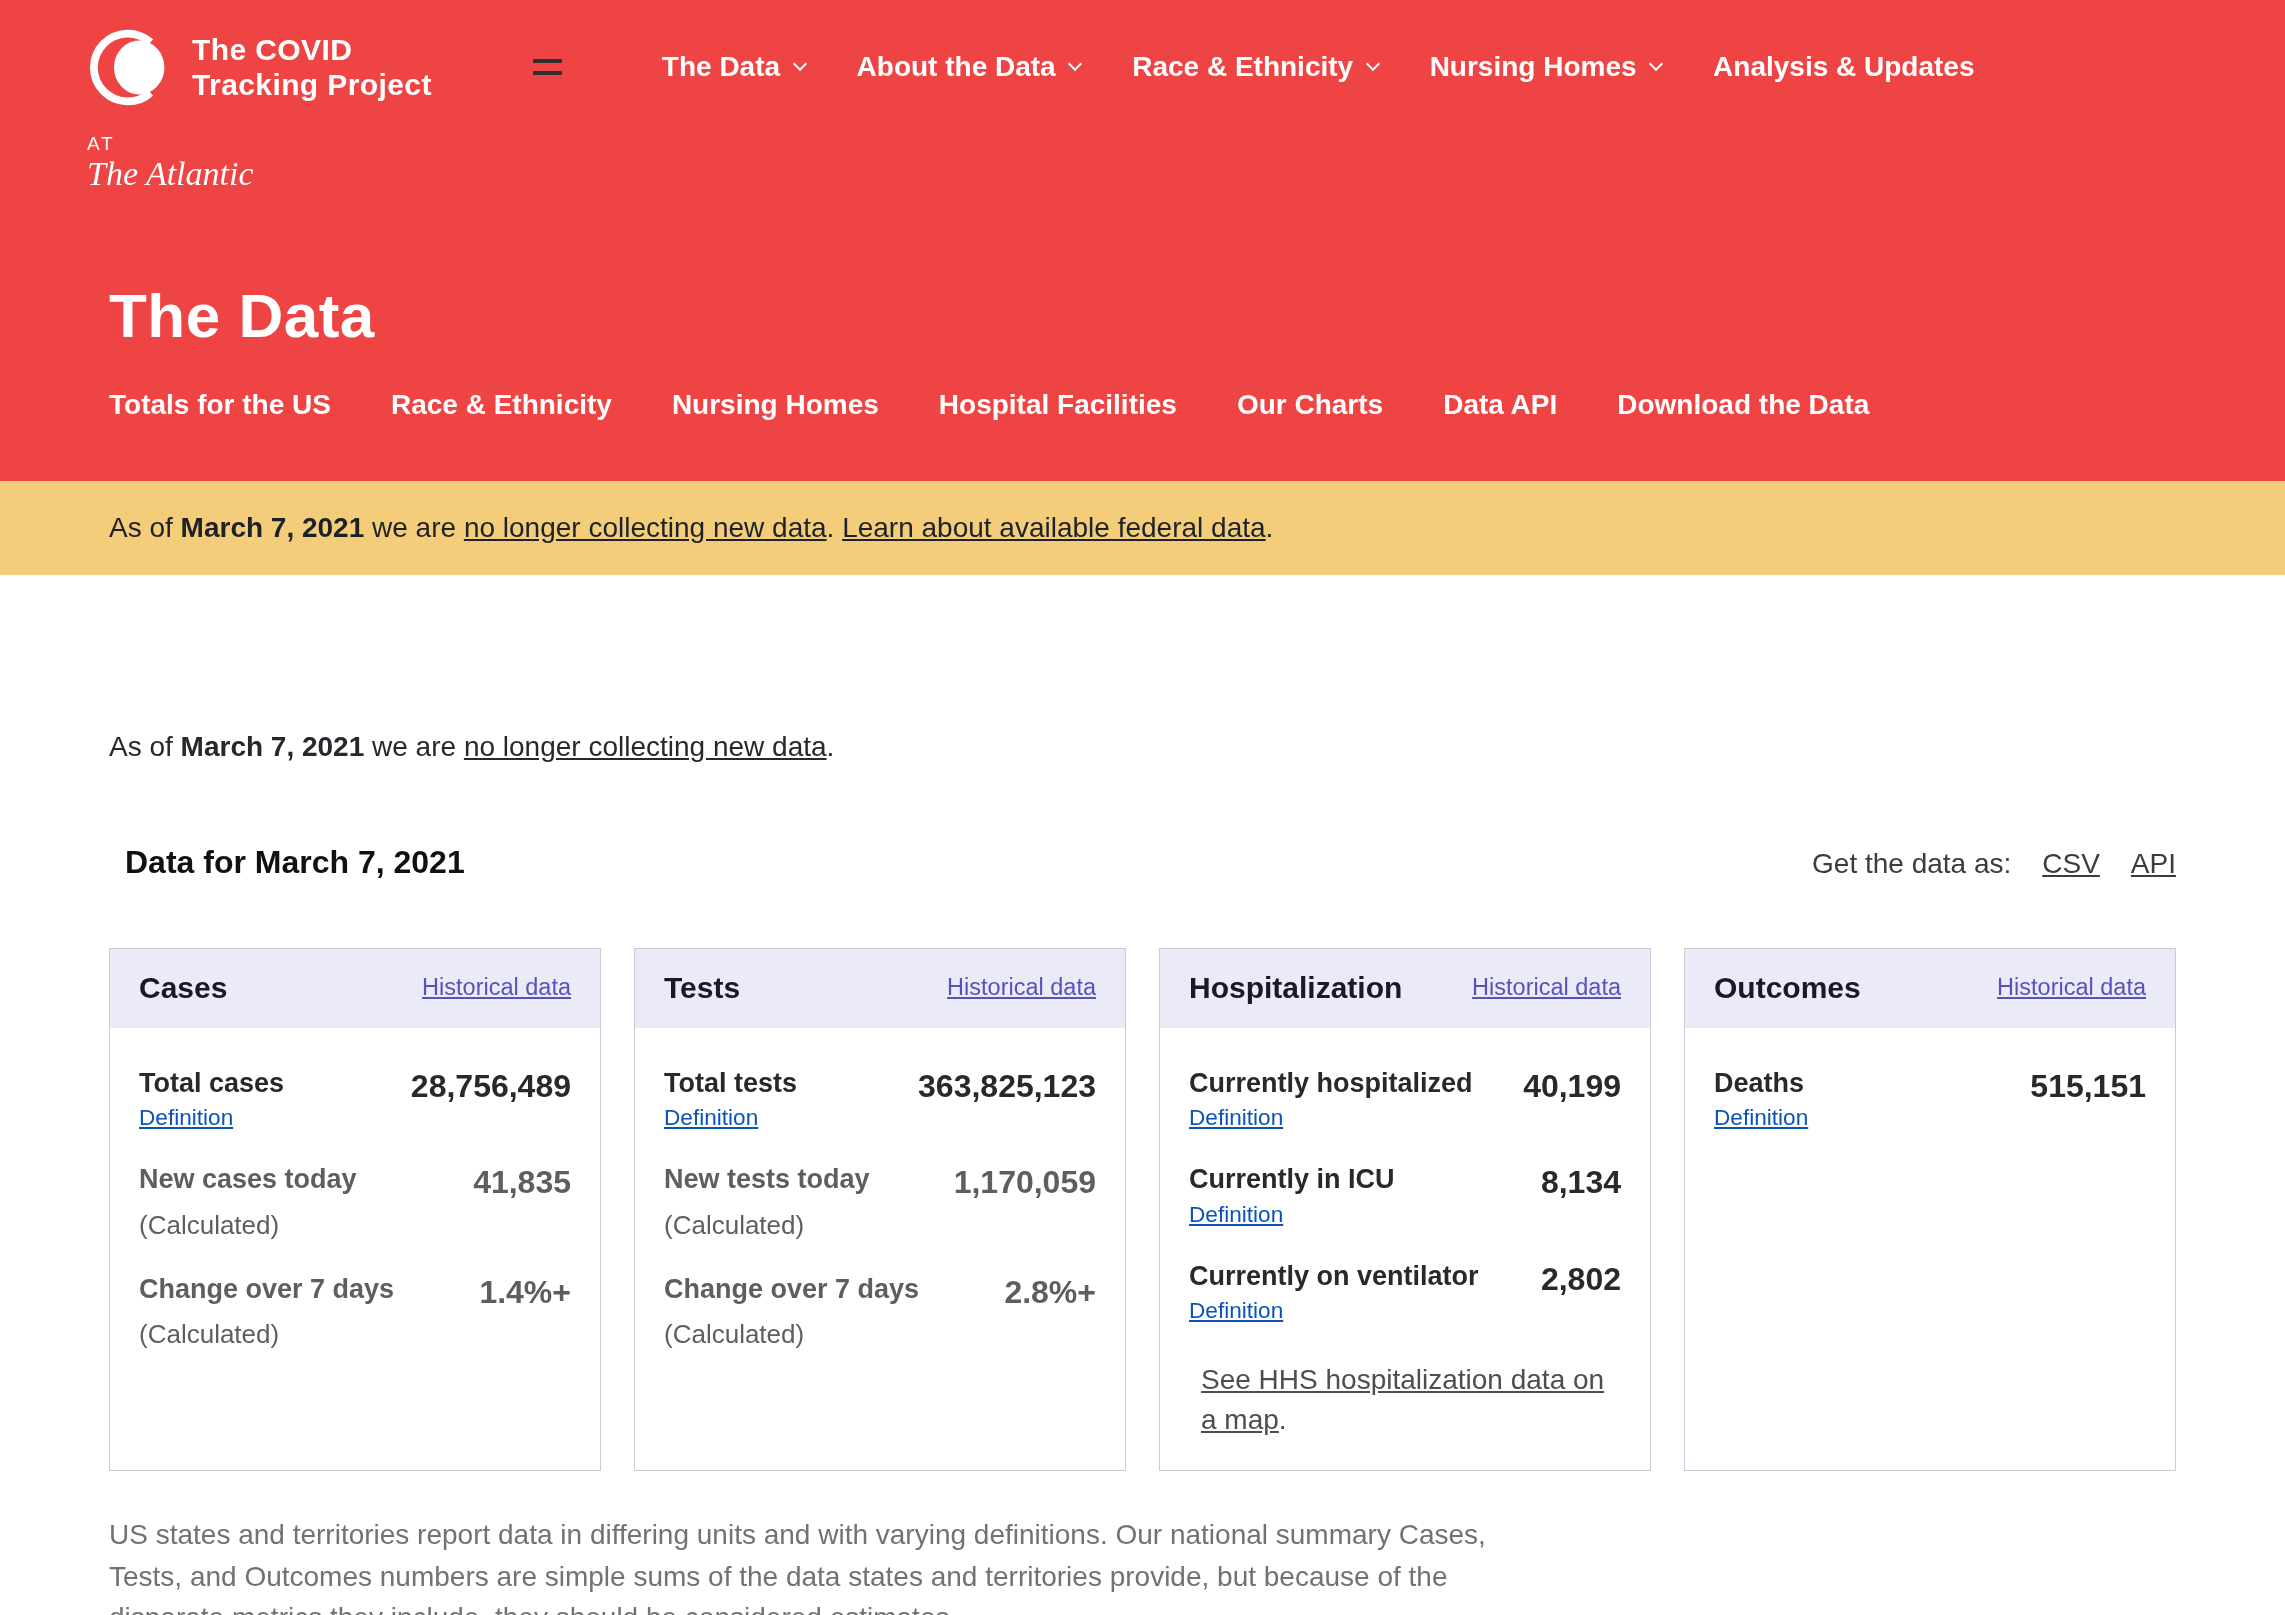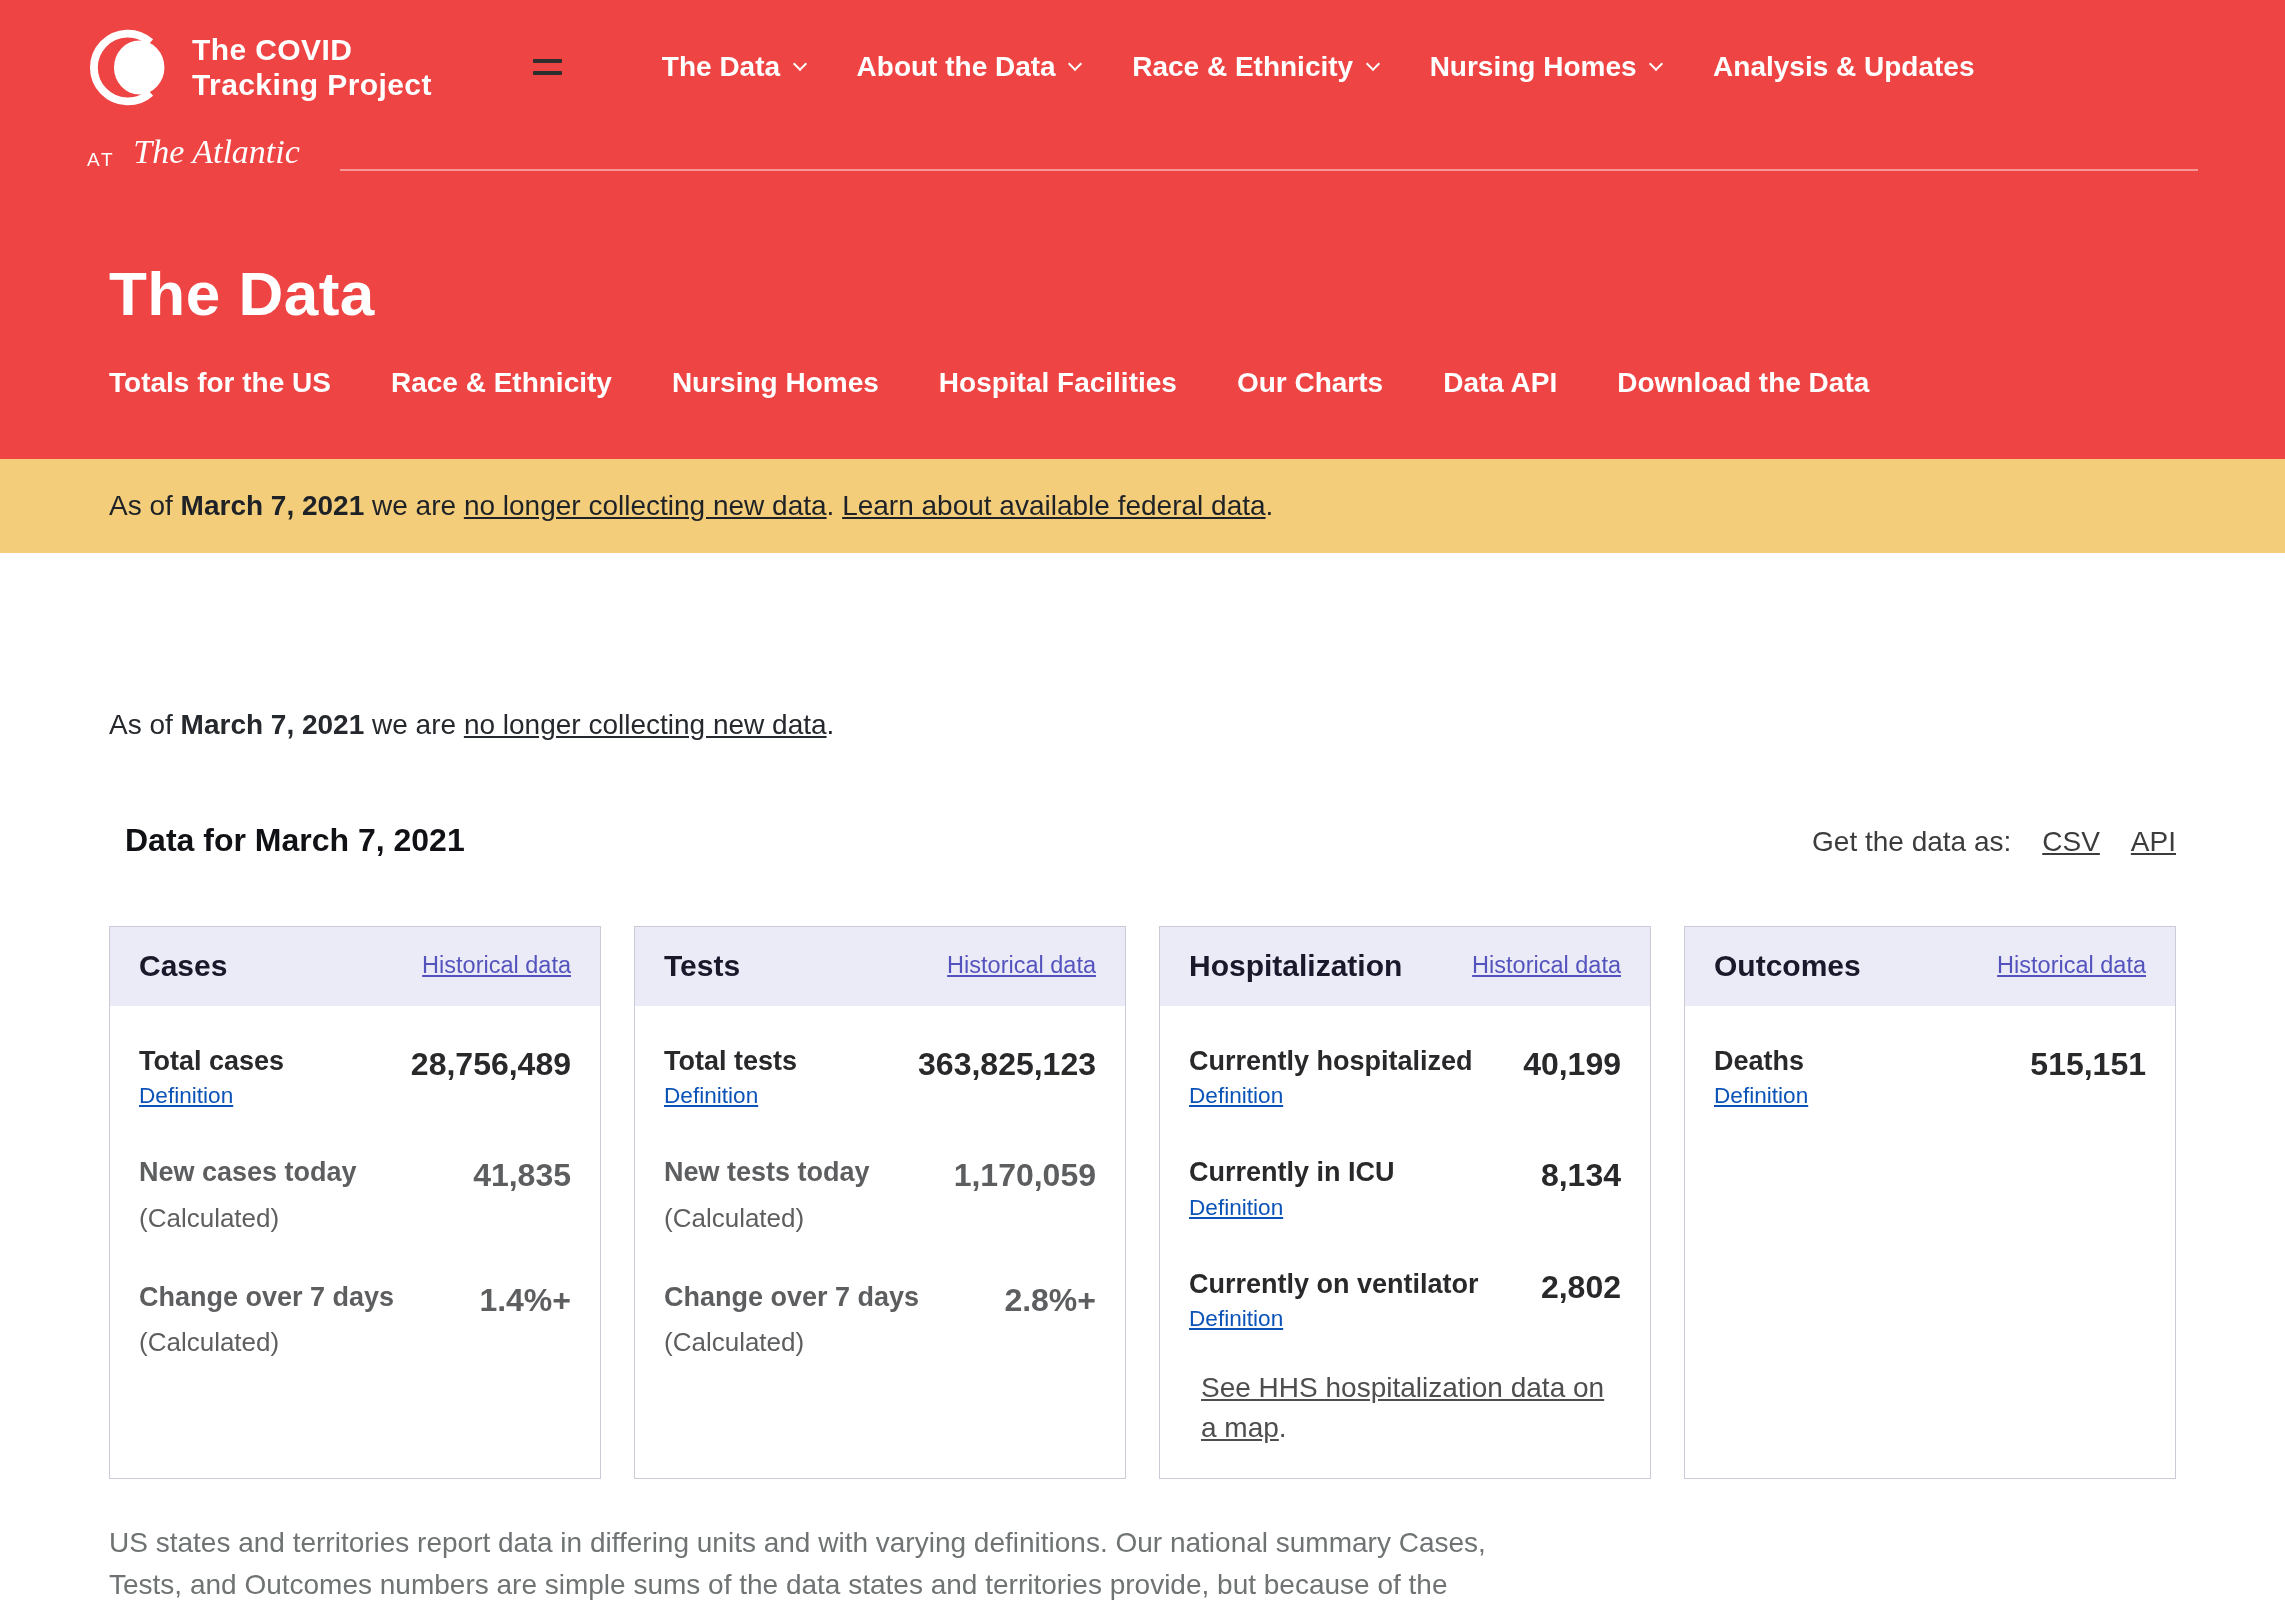--- a/index.html
+++ b/index.html
@@ -13,21 +13,21 @@
   .logo { display: flex; align-items: center; gap: 18px; cursor: pointer; }
   .logo-icon svg { width: 87px; height: 87px; display: block; }
   .logo-text { font-size: 30px; font-weight: 700; line-height: 35px; letter-spacing: 0.4px; }
   .menu-icon { margin-left: 101px; width: 29px; cursor: pointer; }
   .menu-icon .bar { height: 4.5px; background: #2e2e2e; border-radius: 0.9px; }
   .menu-icon .bar + .bar { margin-top: 7.2px; }
   .primary-nav { list-style: none; margin: 0 0 0 100px; padding: 0; display: flex; align-items: center; gap: 52px; }
   .nav-item { display: flex; align-items: center; font-size: 28px; font-weight: 700; cursor: pointer; white-space: nowrap; }
   .chevron { width: 10px; height: 10px; border-right: 2.3px solid #ffffff; border-bottom: 2.3px solid #ffffff; transform: rotate(45deg); margin-left: 14.5px; margin-top: -6.3px; display: inline-block; }
 
-  .atlantic-row { display: flex; align-items: flex-end; padding: 0 87px; margin-top: 22px; }
+  .atlantic-row { display: flex; align-items: flex-start; padding: 0 87px; margin-top: 22px; flex-direction: column; }
   .at-label { font-size: 19px; letter-spacing: 2.7px; margin-right: 18px; }
   .publisher { font-family: "Liberation Serif", serif; font-style: italic; font-size: 34px; }
   .header-rule { flex: 1; height: 1.8px; background: rgba(255,255,255,.45); margin-left: 40px; }
 
   .page-title { font-size: 62px; font-weight: 700; margin: 87px 0 0; padding: 0 109px; letter-spacing: 0.5px; }
   .subnav { list-style: none; display: flex; gap: 60px; margin: 38px 0 0; padding: 0 109px 60px; }
   .subnav-item { font-size: 28px; font-weight: 700; cursor: pointer; white-space: nowrap; }
 
   
   .banner { background: #f3cd7a; color: #1e2227; padding: 31px 109px; font-size: 28px; }
@@ -45,21 +45,21 @@
   .get-data { display: flex; align-items: baseline; gap: 31px; font-size: 28px; color: #3c3c3c; }
   .get-data a { color: #3c3c3c; text-decoration: underline; cursor: pointer; margin-top: 40px; }
 
   .cards { display: flex; gap: 33px; margin-top: 51px; align-items: stretch; }
   .card { flex: 1; border: 1.8px solid #cbcbd8; background: #ffffff; min-height: 474px; display: flex; flex-direction: column; }
   .card-header { background: #ebebf8; display: flex; justify-content: space-between; align-items: center; padding: 22px 29px 23.5px; }
   .card-title { font-size: 30px; font-weight: 700; color: #19192b; margin: 0; }
   .historical { font-size: 23.5px; color: #5453be; text-decoration: underline; cursor: pointer; white-space: nowrap; }
   .card-body { padding: 40px 29px 29px; }
   .stat-row { display: flex; justify-content: space-between; align-items: flex-start; }
-  .stat-row + .stat-row { margin-top: 48px; }
+  .stat-row + .stat-row { margin-top: 33px; }
   .stat-label { font-size: 27px; font-weight: 700; color: #29292c; }
   .definition { display: inline-block; font-size: 22.6px; color: #0b53b7; text-decoration: underline; margin-top: 6.3px; cursor: pointer; }
   .calc-note { font-size: 26px; color: #5d5e60; margin-top: 14.5px; font-weight: 400; }
   .stat-value { font-size: 32px; font-weight: 700; color: #29292c; white-space: nowrap; padding-left: 18px; }
   .stat-row.muted .stat-label, .stat-row.muted .stat-value { color: #5d5e60; }
   .map-link { margin: 36px 12px 0; font-size: 28px; color: #4e4e4e; line-height: 1.45; max-width: 434px; }
   .map-link a { color: inherit; text-decoration: underline; cursor: pointer; }
 
   .footnote { margin: 43px 0 0; font-size: 28px; color: #6f7374; line-height: 1.48; max-width: 1384px; }
 </style>

